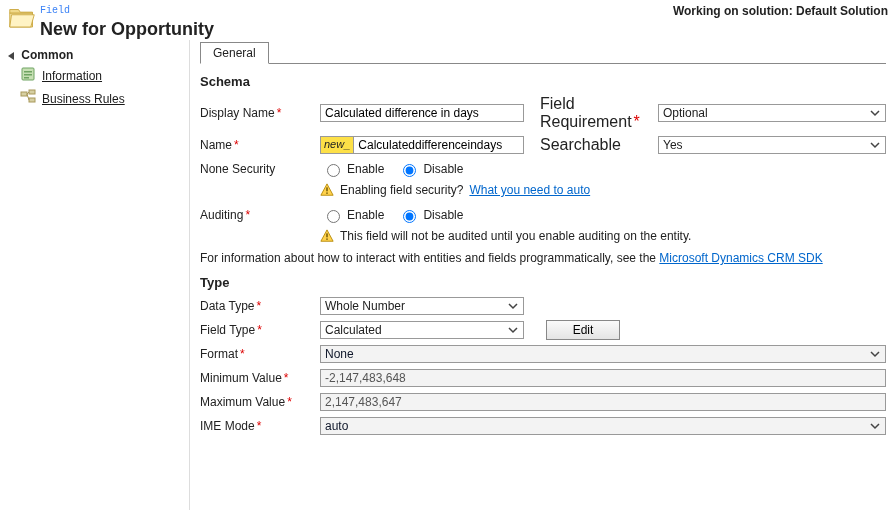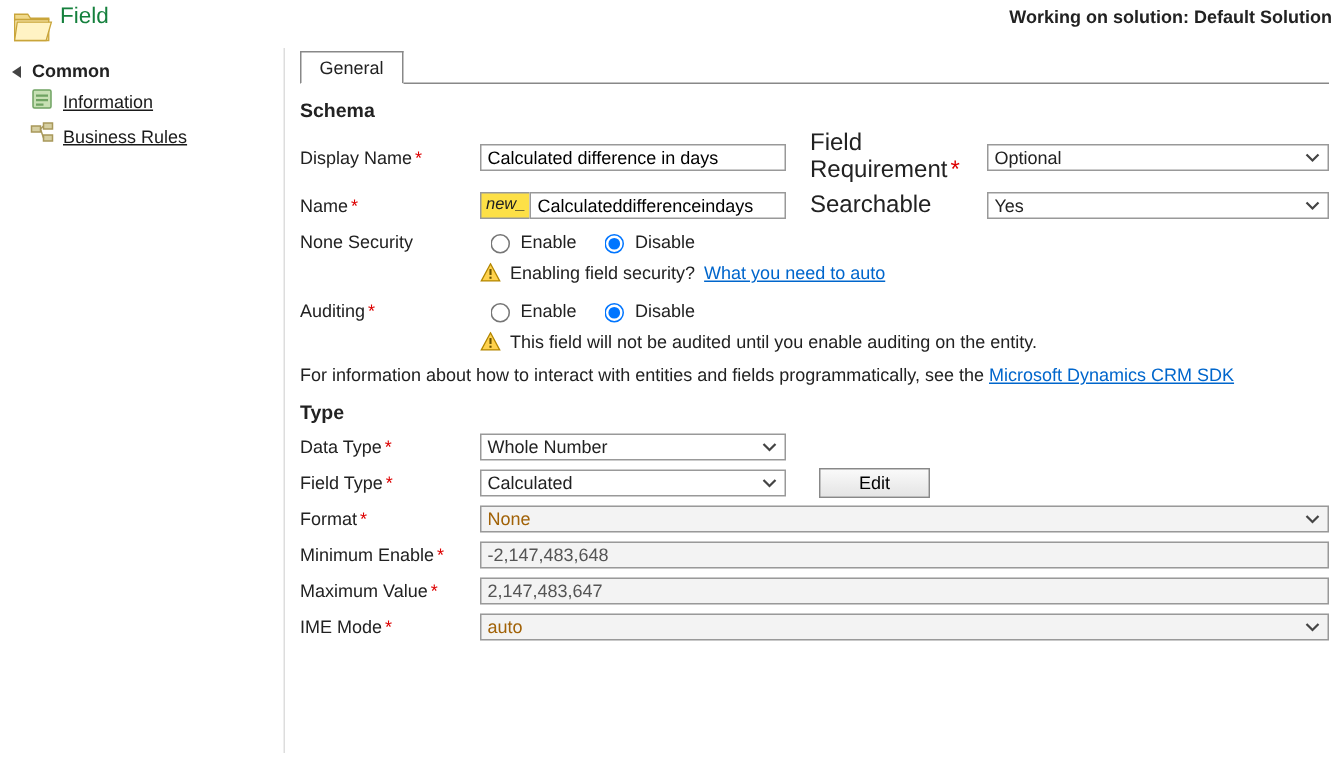--- a/index.html
+++ b/index.html
@@ -18,21 +18,21 @@
     align-items: flex-start;
     padding: 4px 0 0 4px;
   }
   .folder-icon {
     width: 28px;
     height: 26px;
     margin: 2px 4px 0 4px;
     flex: none;
   }
   .header-text { flex: 1; }
-  .header-small { font-size: 15px; color: #15803d; line-height: 14px; }
+  .header-small { font-size: 10px; color: #3b82f6; line-height: 14px; font-family: Liberation Mono, monospace; }
   .header-title { font-size: 18px; font-weight: 600; color: #222; line-height: 22px; }
   .solution-text { font-weight: 600; font-size: 12px; text-align: right; padding-right: 6px; white-space: nowrap; }
   .main { display: flex; }
   .sidebar {
     width: 190px;
     flex: none;
     padding: 6px 0 0 4px;
     border-right: 1px solid #ddd;
     height: 470px;
   }
@@ -55,21 +55,21 @@
   }
   .readonly { background:#f3f3f3; color:#555;}
   .prefix-wrap { display:flex; }
   .prefix { border:1px solid #999; border-right:none; padding:1px 3px; font-size:11px; background:#fde047; white-space:nowrap;font-style:italic;}
   .prefix-wrap input { flex:1; }
   .select {
     display:flex; align-items:center; justify-content:space-between;
     border:1px solid #999; padding:0 2px 0 4px; height:18px; font-size:12px;
     background:#fff; cursor:pointer;
   }
-  .select.disabled { background:#f3f3f3; color:#a16207; cursor:default;}
+  .select.disabled { background:#f3f3f3; color:#0f172a; cursor:default;}
   .caret { width:14px; text-align:center;}
   .caret svg{display:block;}
   .radio-group { display:flex; align-items:center; gap:14px; padding-left:2px;}
   .radio { display:flex; align-items:center; gap:4px; font-size:12px;}
   .warn-row { display:flex; align-items:center; gap:6px; margin:4px 0 8px 120px; font-size:12px;}
   .warn-icon { width:14px; height:14px; }
   a.link { color:#0066cc; text-decoration:underline; cursor:pointer;}
   textarea { height:62px; resize:none; }
   .info-line { font-size:12px; margin:8px 0 10px 0;}
   .edit-btn { width:74px; height:20px; border:1px solid #888; background:linear-gradient(#fafafa,#e4e4e4); font-size:12px; margin-left:6px; cursor:pointer;}
@@ -82,20 +82,21 @@
 <div class="header">
   <div class="folder-icon">
     <svg viewBox="0 0 32 28">
       <path d="M2 8 L2 24 L28 24 L28 8 Z" fill="#f7e8b0" stroke="#c9a53a"></path>
       <path d="M2 8 L2 4 L12 4 L14 7 L28 7 L28 8 Z" fill="#f0d98a" stroke="#c9a53a"></path>
       <path d="M4 10 L30 10 L26 24 L2 24 Z" fill="#fff3c4" stroke="#c9a53a"></path>
     </svg>
   </div>
   <div class="header-text">
     <div class="header-small">Field</div>
+    <div class="header-title">New for Opportunity</div>
   </div>
   <div class="solution-text">Working on solution: Default Solution</div>
 </div>
 
 <div class="main">
   <div class="sidebar">
     <div class="sidebar-head">
       <span class="arrow"></span>
       <span>Common</span>
     </div>
@@ -262,21 +263,21 @@
           <span class="caret">
               <svg width="12" height="12" viewBox="0 0 12 12">
                 <path d="M2 4 L6 8 L10 4" stroke="#444" fill="none" stroke-width="1.5"></path>
               </svg>
             </span>
         </div>
       </div>
     </div>
 
     <div class="row fullrow">
-      <div class="lbl"><span>Minimum Enable</span><span class="req">*</span></div>
+      <div class="lbl"><span>Minimum Value</span><span class="req">*</span></div>
       <div class="ctrl-col1"><input type="text" class="readonly" readonly="" value="-2,147,483,648" style=""></div>
     </div>
 
     <div class="row fullrow">
       <div class="lbl"><span>Maximum Value</span><span class="req">*</span></div>
       <div class="ctrl-col1"><input type="text" class="readonly" readonly="" value="2,147,483,647" style=""></div>
     </div>
 
     <div class="row fullrow">
       <div class="lbl"><span>IME Mode</span><span class="req">*</span></div>

